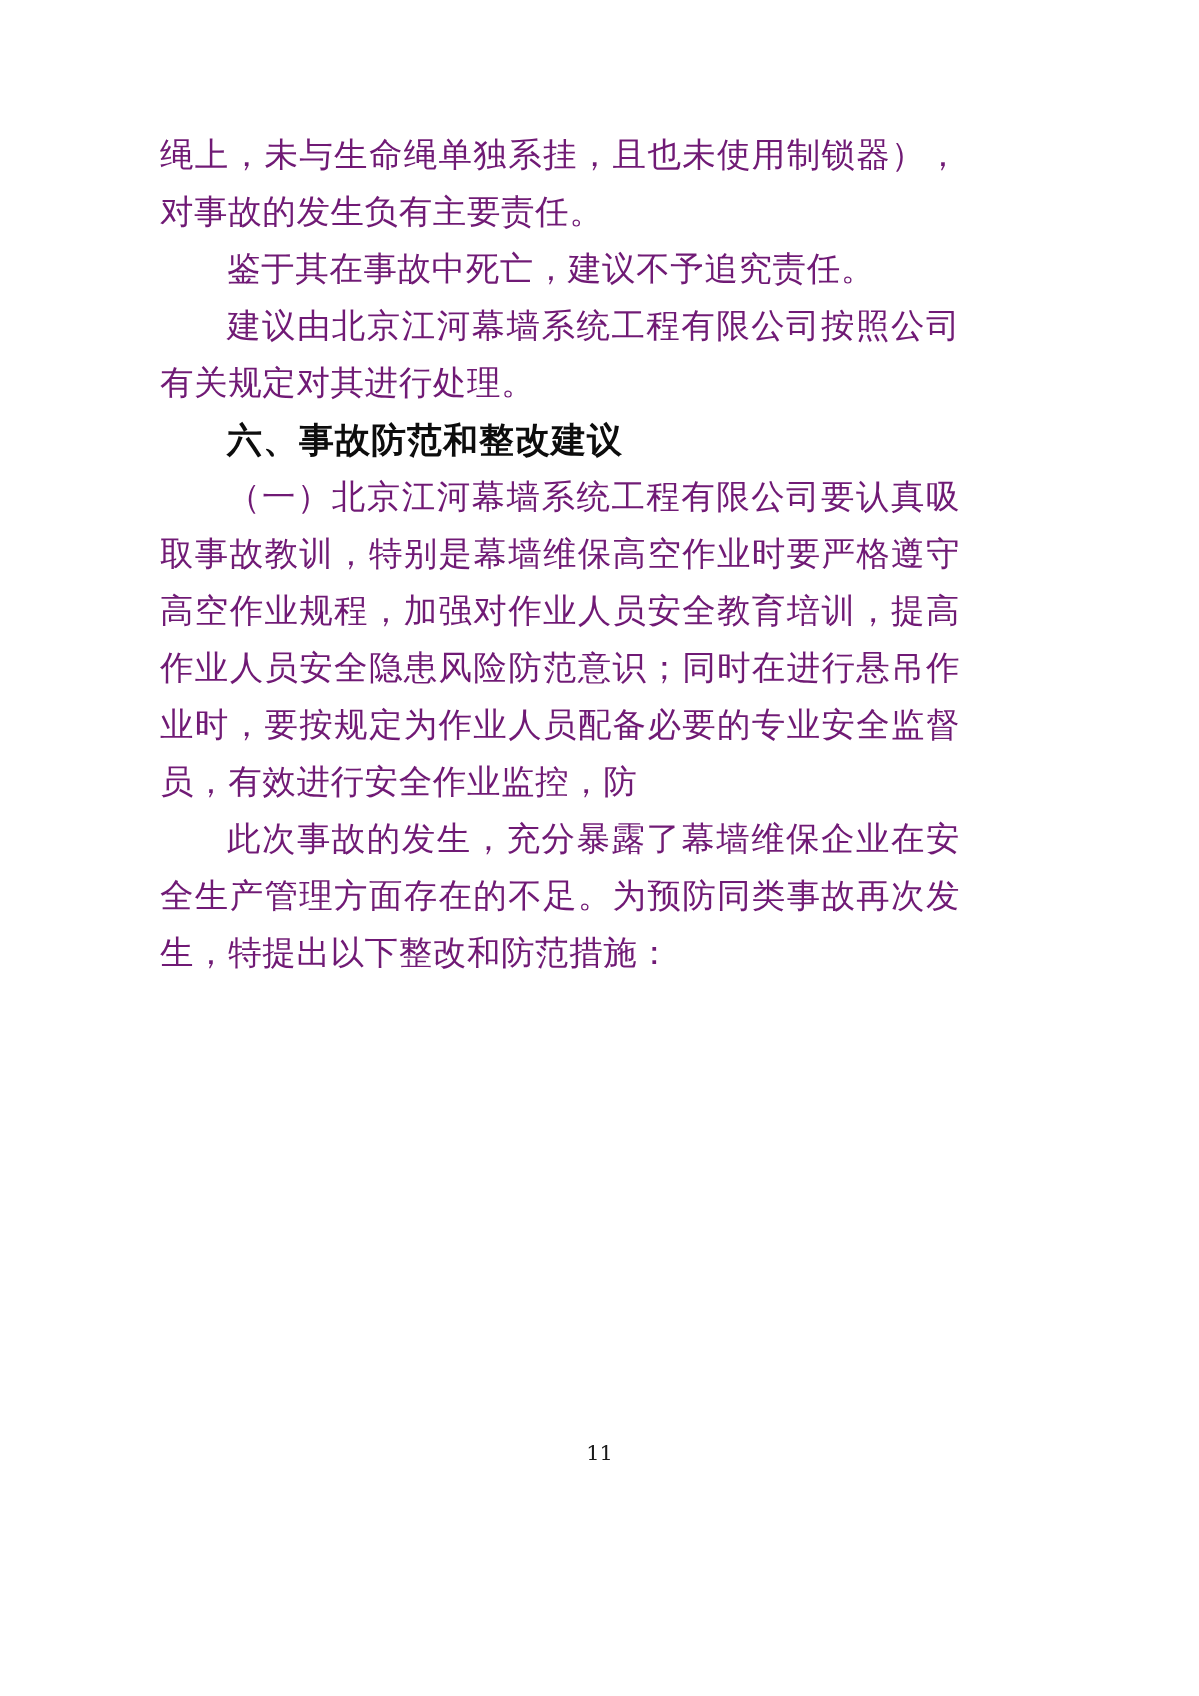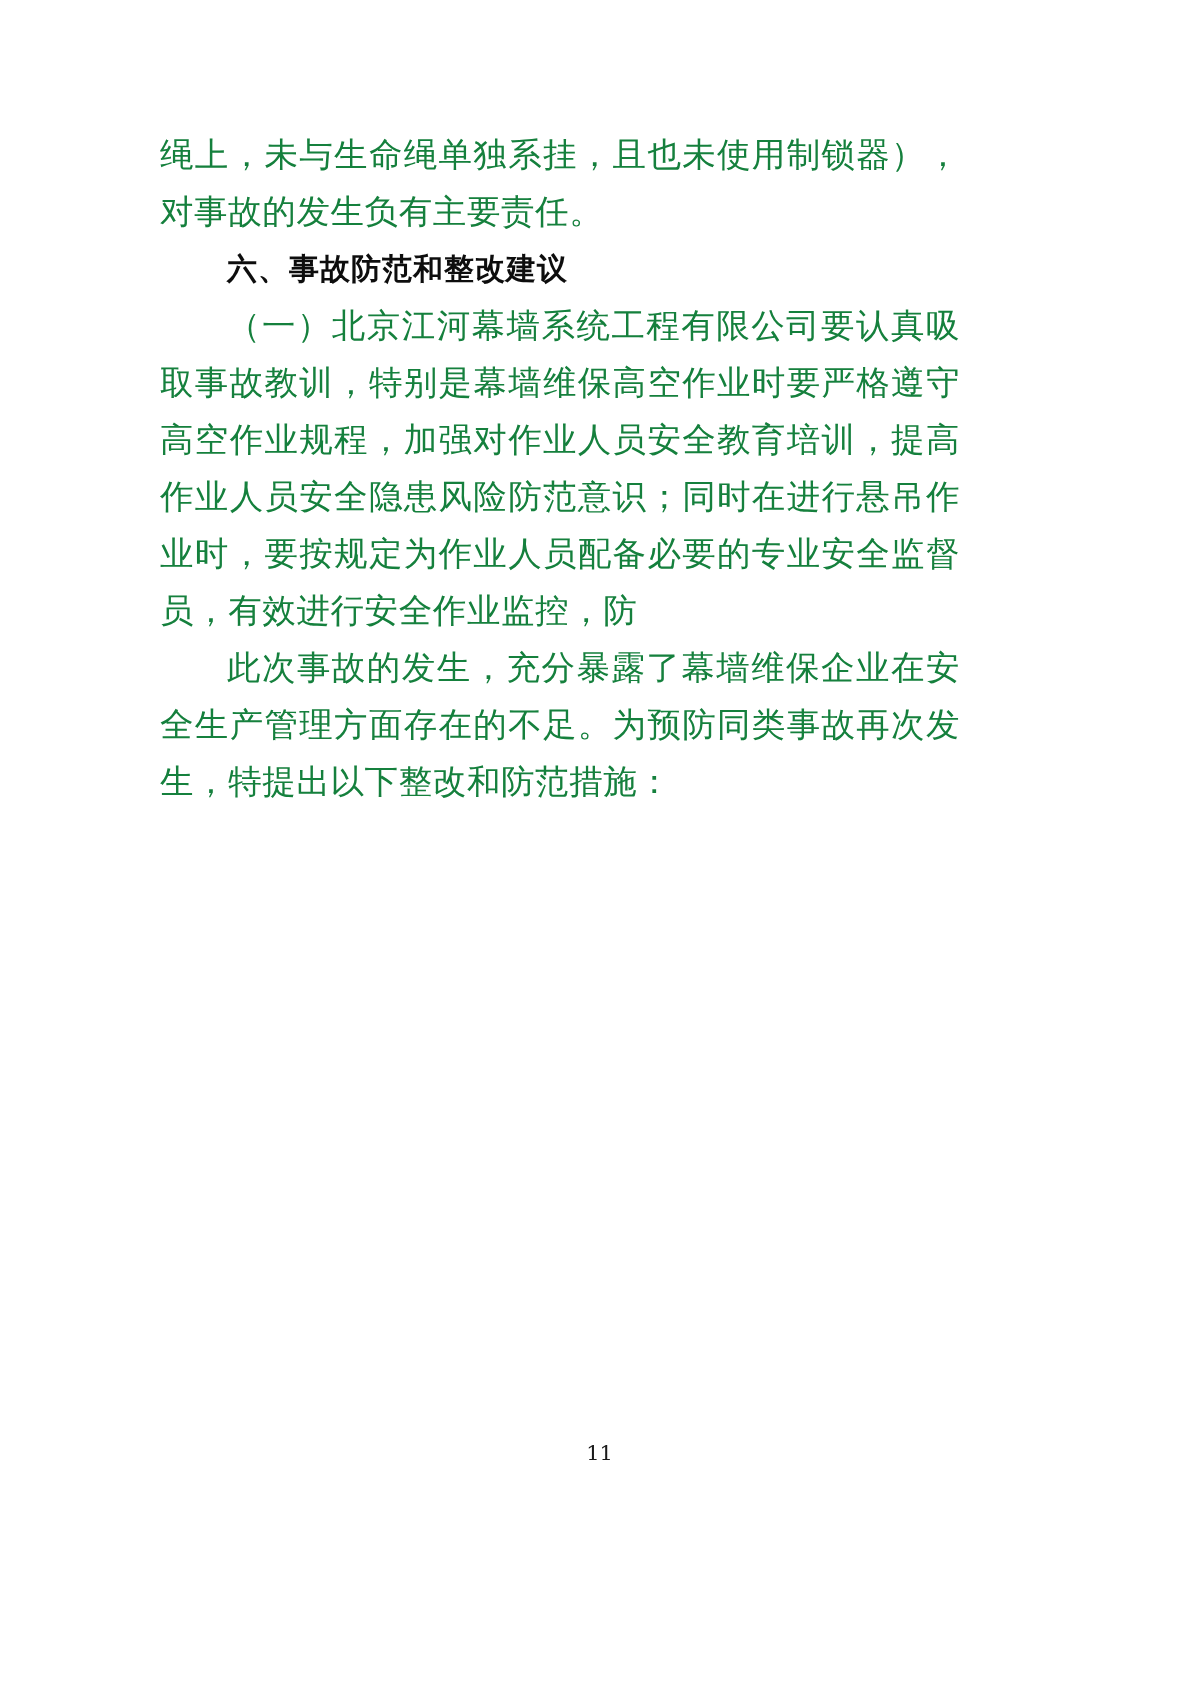--- a/index.html
+++ b/index.html
@@ -26,28 +26,28 @@
     top: 126px;
     width: 800px;
   }
   .para {
     font-size: 33.5px;
     line-height: 57px;
     letter-spacing: 0.6px;
     text-align: justify;
     text-justify: inter-ideograph;
     margin: 0;
-    color: #15803d;
+    color: #701a75;
     font-weight: 500;
   }
   .indent {
     text-indent: 67px;
   }
   .heading {
-    font-size: 30px;
+    font-size: 35px;
     line-height: 57px;
     font-weight: bold;
     letter-spacing: 1px;
     margin: 0;
     text-indent: 67px;
     color: #0d0d0d;
   }
   .page-number {
     position: absolute;
     left: 0;
@@ -58,18 +58,20 @@
     font-family: "DejaVu Serif", "Liberation Serif", serif;
     color: #1a1a1a;
   }
 </style>
 </head>
 <body>
 
 <div class="page">
   <div class="content">
     <p class="para">绳上，未与生命绳单独系挂，且也未使用制锁器），对事故的发生负有主要责任。</p>
+    <p class="para indent">鉴于其在事故中死亡，建议不予追究责任。</p>
+    <p class="para indent">建议由北京江河幕墙系统工程有限公司按照公司有关规定对其进行处理。</p>
     <p class="heading">六、事故防范和整改建议</p>
     <p class="para indent">（一）北京江河幕墙系统工程有限公司要认真吸取事故教训，特别是幕墙维保高空作业时要严格遵守高空作业规程，加强对作业人员安全教育培训，提高作业人员安全隐患风险防范意识；同时在进行悬吊作业时，要按规定为作业人员配备必要的专业安全监督员，有效进行安全作业监控，防</p>
     <p class="para indent">此次事故的发生，充分暴露了幕墙维保企业在安全生产管理方面存在的不足。为预防同类事故再次发生，特提出以下整改和防范措施：</p>
   </div>
   <div class="page-number">11</div>
 </div>
 
 </body></html>

